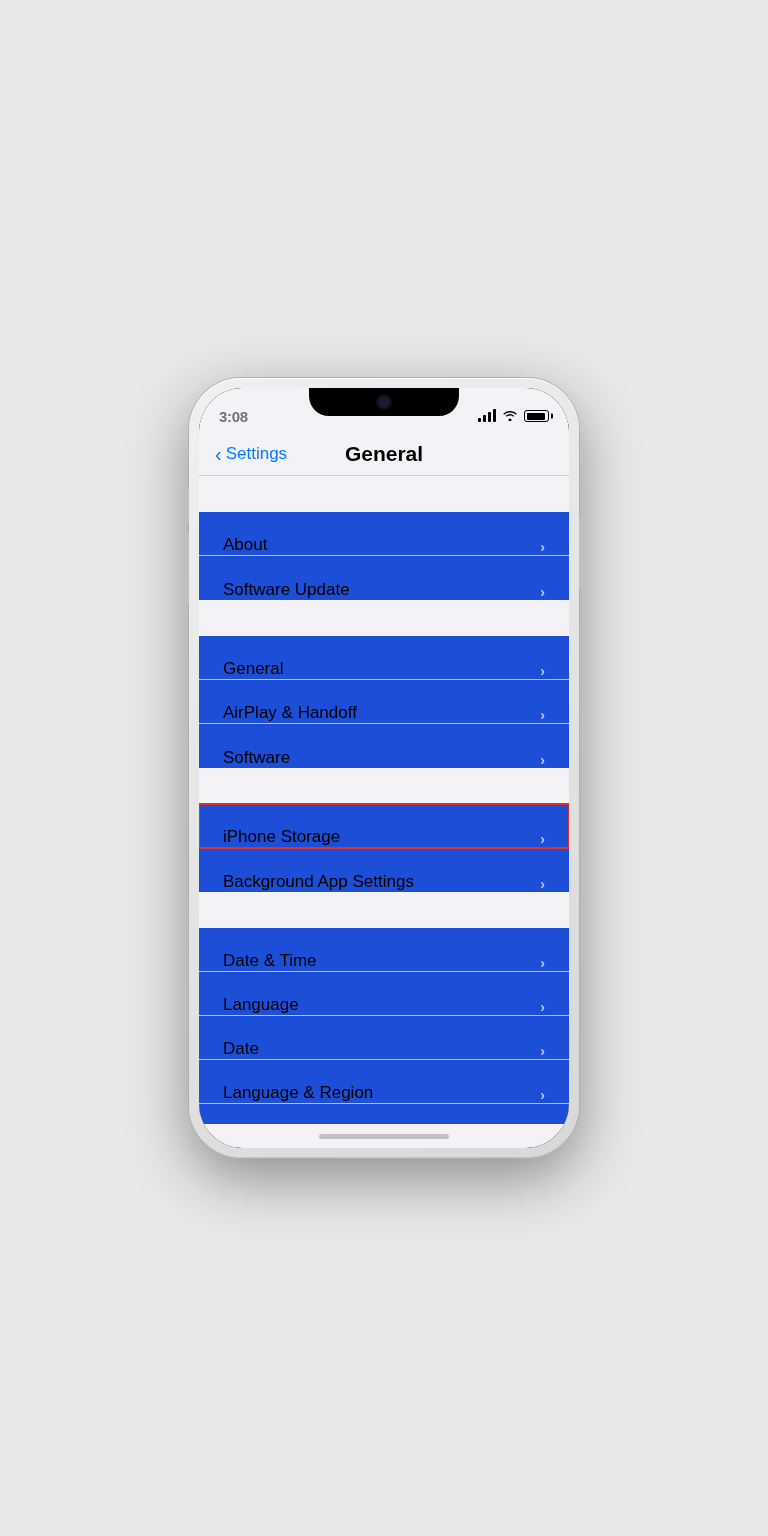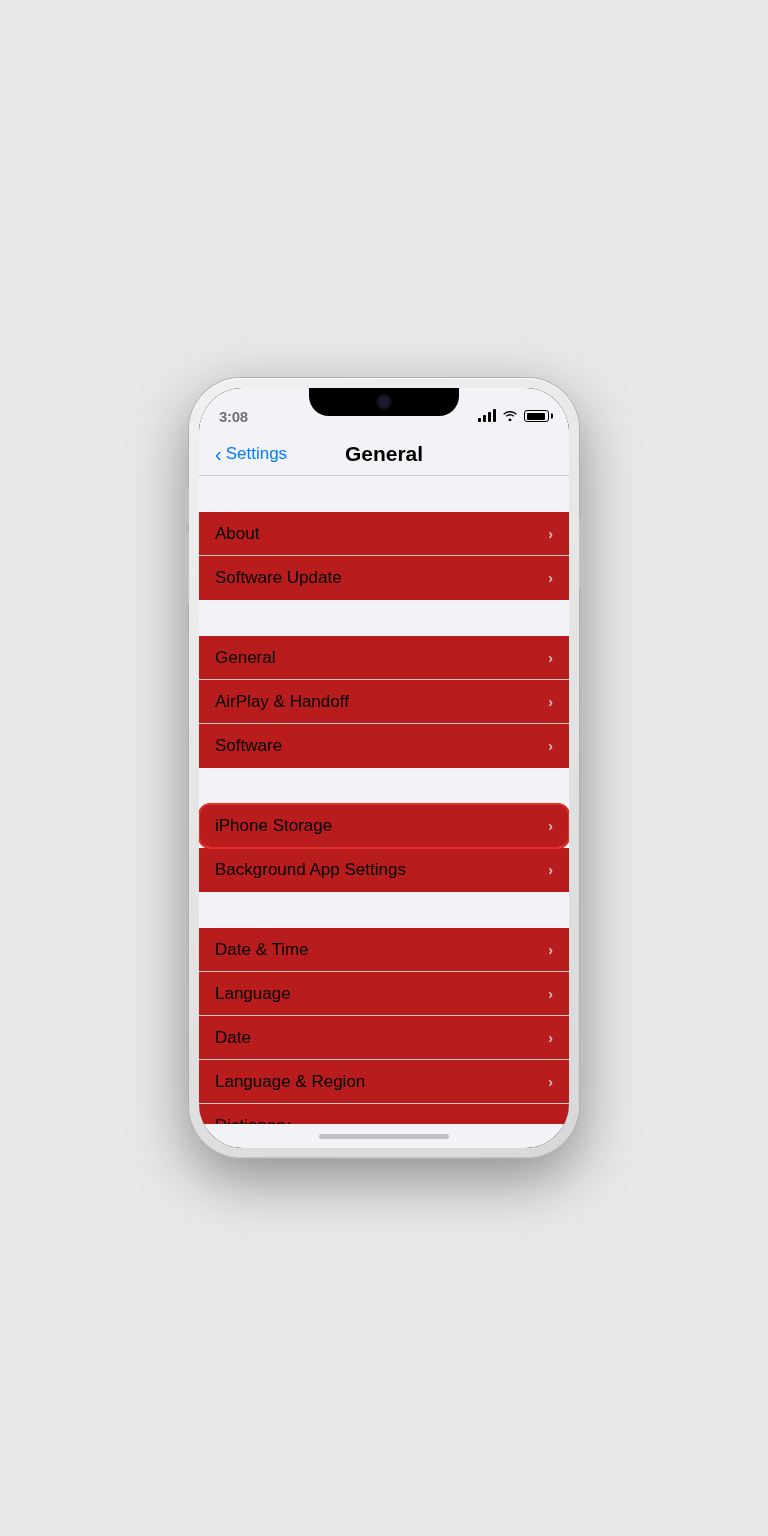--- a/index.html
+++ b/index.html
@@ -222,39 +222,38 @@
     }
 
     
     .settings-group {
       background: #fff;
       margin: 0;
     }
 
     .settings-row {
       display: flex;
-      align-items: center;
+      align-items: flex-end;
       justify-content: space-between;
-      padding: 0 16px;
+      padding: 0 24px;
       min-height: 44px;
       border-bottom: 0.5px solid #c6c6c8;
       cursor: pointer;
-      background: #b91c1c;
+      background: #1d4ed8;
     }
 
     .settings-row:last-child {
       border-bottom: none;
     }
 
     .settings-row.highlighted {
       outline: 2.5px solid #e0302a;
       outline-offset: -1px;
       position: relative;
       z-index: 10;
-      border-radius: 11px;
     }
 
     .row-label {
       font-size: 17px;
       color: #000;
       font-weight: 400;
     }
 
     .row-right {
       display: flex;

